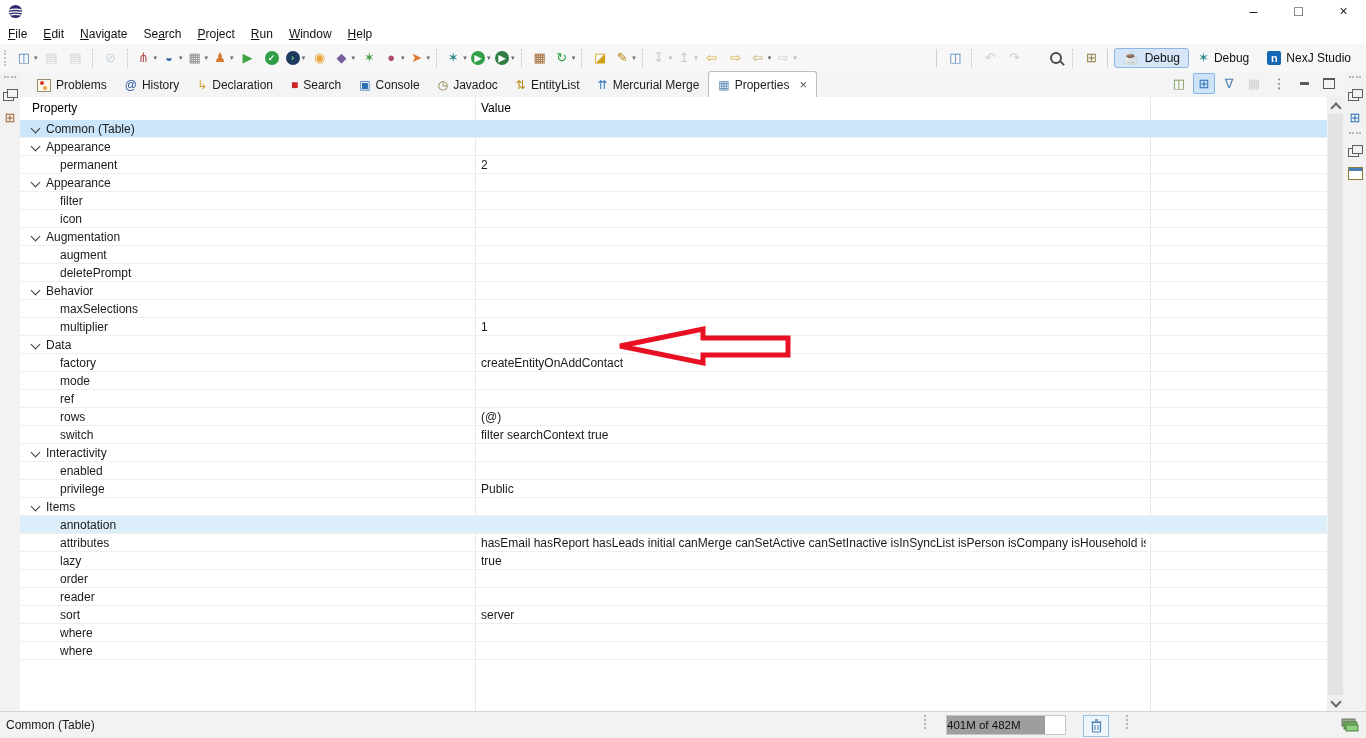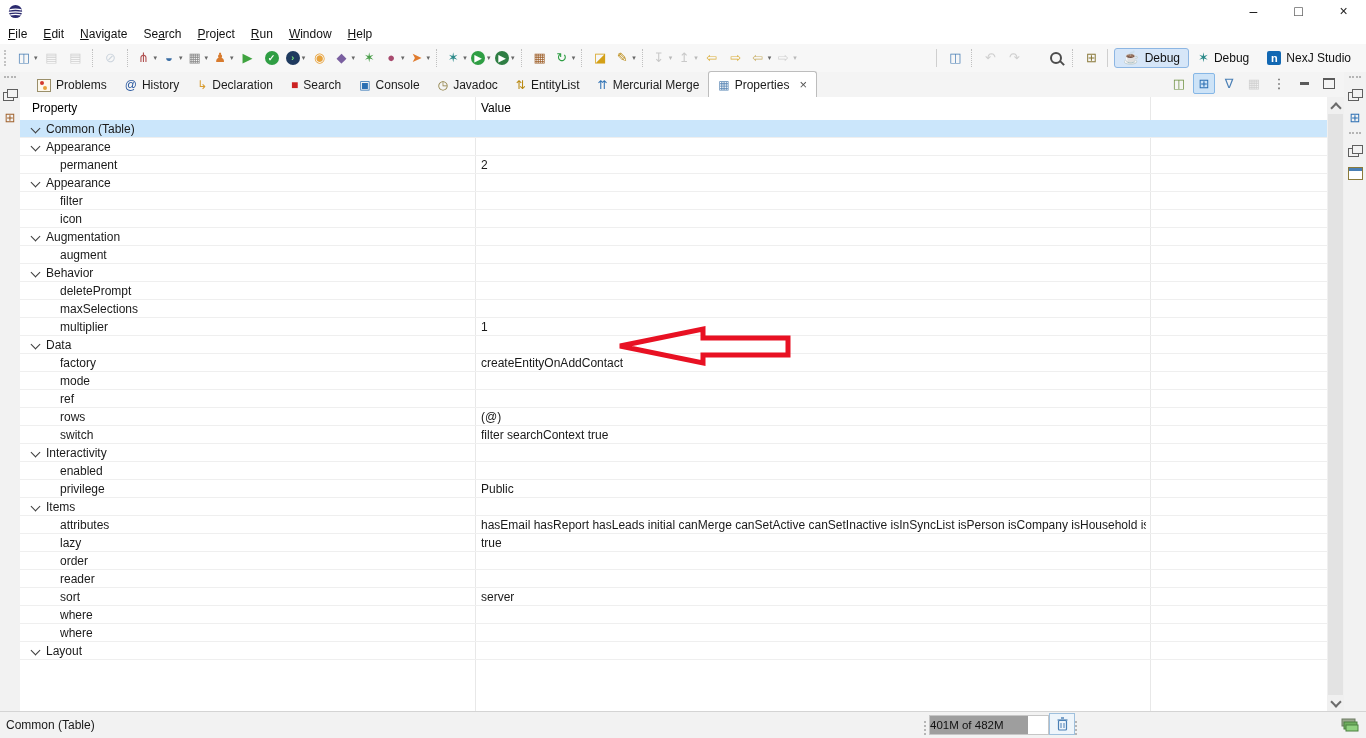--- a/index.html
+++ b/index.html
@@ -80,21 +80,21 @@
   .sarrow{position:absolute;left:0;width:17px;height:17px;display:flex;align-items:center;justify-content:center}
   .sarrow.up{top:0}.sarrow.down{bottom:0}
   .schev{width:6px;height:6px;border-left:2px solid #6a6a6a;border-bottom:2px solid #6a6a6a}
   .sarrow.up .schev{transform:rotate(135deg);margin-top:4px}
   .sarrow.down .schev{transform:rotate(-45deg);margin-bottom:4px}
   
   #arrow-svg{position:absolute;left:610px;top:322px;z-index:10;pointer-events:none}
   
   .statusbar{position:absolute;left:0;right:0;bottom:0;height:26px;background:#f2f2f2;border-top:1px solid #d4d4d4}
   .status-sel{position:absolute;left:6px;top:6px;color:#1a1a1a}
-  .heap{position:absolute;left:924px;top:3px;display:flex;align-items:flex-end;gap:0;height:20px}
+  .heap{position:absolute;left:924px;top:3px;display:flex;align-items:flex-start;gap:17px;height:20px}
   .hgrip{width:3px;height:14px;border-left:2px dotted #b5b5b5}
   .heapbar{width:118px;height:18px;background:#fff;border:1px solid #c6c6c6;position:relative;overflow:hidden}
   .heapfill{position:absolute;left:0;top:0;bottom:0;background:#9e9e9e}
   .heaptext{position:relative;text-align:center;line-height:18px;font-size:11.5px;color:#111}
   .trashbtn{width:24px;height:20px;border:1px solid #9fc0dd;background:#eef5fb;display:flex;align-items:center;justify-content:center}
   .stacks{position:absolute;right:7px;top:5px}
 </style>
 </head>
 <body>
 
@@ -394,26 +394,26 @@
       <div class="trow">
         <span class="plabel">icon</span>
       </div>
       <div class="trow cat">
         <span class="chev"></span>
         <span class="plabel">Augmentation</span>
       </div>
       <div class="trow">
         <span class="plabel">augment</span>
       </div>
+      <div class="trow">
+        <span class="plabel">deletePrompt</span>
+      </div>
       <div class="trow cat">
         <span class="chev"></span>
         <span class="plabel">Behavior</span>
-      </div>
-      <div class="trow">
-        <span class="plabel">deletePrompt</span>
       </div>
       <div class="trow">
         <span class="plabel">maxSelections</span>
       </div>
       <div class="trow">
         <span class="plabel">multiplier</span>
         <span class="pvalue">1</span>
       </div>
       <div class="trow cat">
         <span class="chev"></span>
@@ -445,20 +445,23 @@
         <span class="plabel">enabled</span>
       </div>
       <div class="trow">
         <span class="plabel">privilege</span>
         <span class="pvalue">Public</span>
       </div>
       <div class="trow cat">
         <span class="chev"></span>
         <span class="plabel">Items</span>
       </div>
+      <div class="trow selprop" style="background: rgb(221, 238, 251);">
+        <span class="plabel">annotation</span>
+      </div>
       <div class="trow">
         <span class="plabel">attributes</span>
         <span class="pvalue">hasEmail hasReport hasLeads initial canMerge canSetActive canSetInactive isInSyncList isPerson isCompany isHousehold isU...</span>
       </div>
       <div class="trow">
         <span class="plabel">lazy</span>
         <span class="pvalue">true</span>
       </div>
       <div class="trow">
         <span class="plabel">order</span>
@@ -468,24 +471,20 @@
       </div>
       <div class="trow">
         <span class="plabel">sort</span>
         <span class="pvalue">server</span>
       </div>
       <div class="trow">
         <span class="plabel">where</span>
       </div>
       <div class="trow">
         <span class="plabel">where</span>
-      </div>
-      <div class="trow cat">
-        <span class="chev"></span>
-        <span class="plabel">Layout</span>
       </div>
     </div>
   <div class="vscroll">
     <span class="sthumb"></span>
     <span class="sarrow up">
         <span class="schev"></span>
       </span>
     <span class="sarrow down">
         <span class="schev"></span>
       </span>

